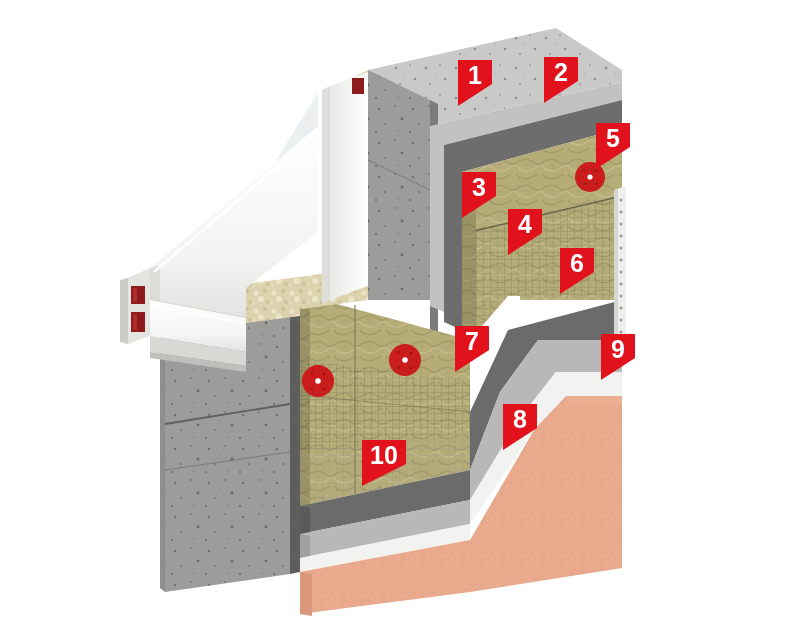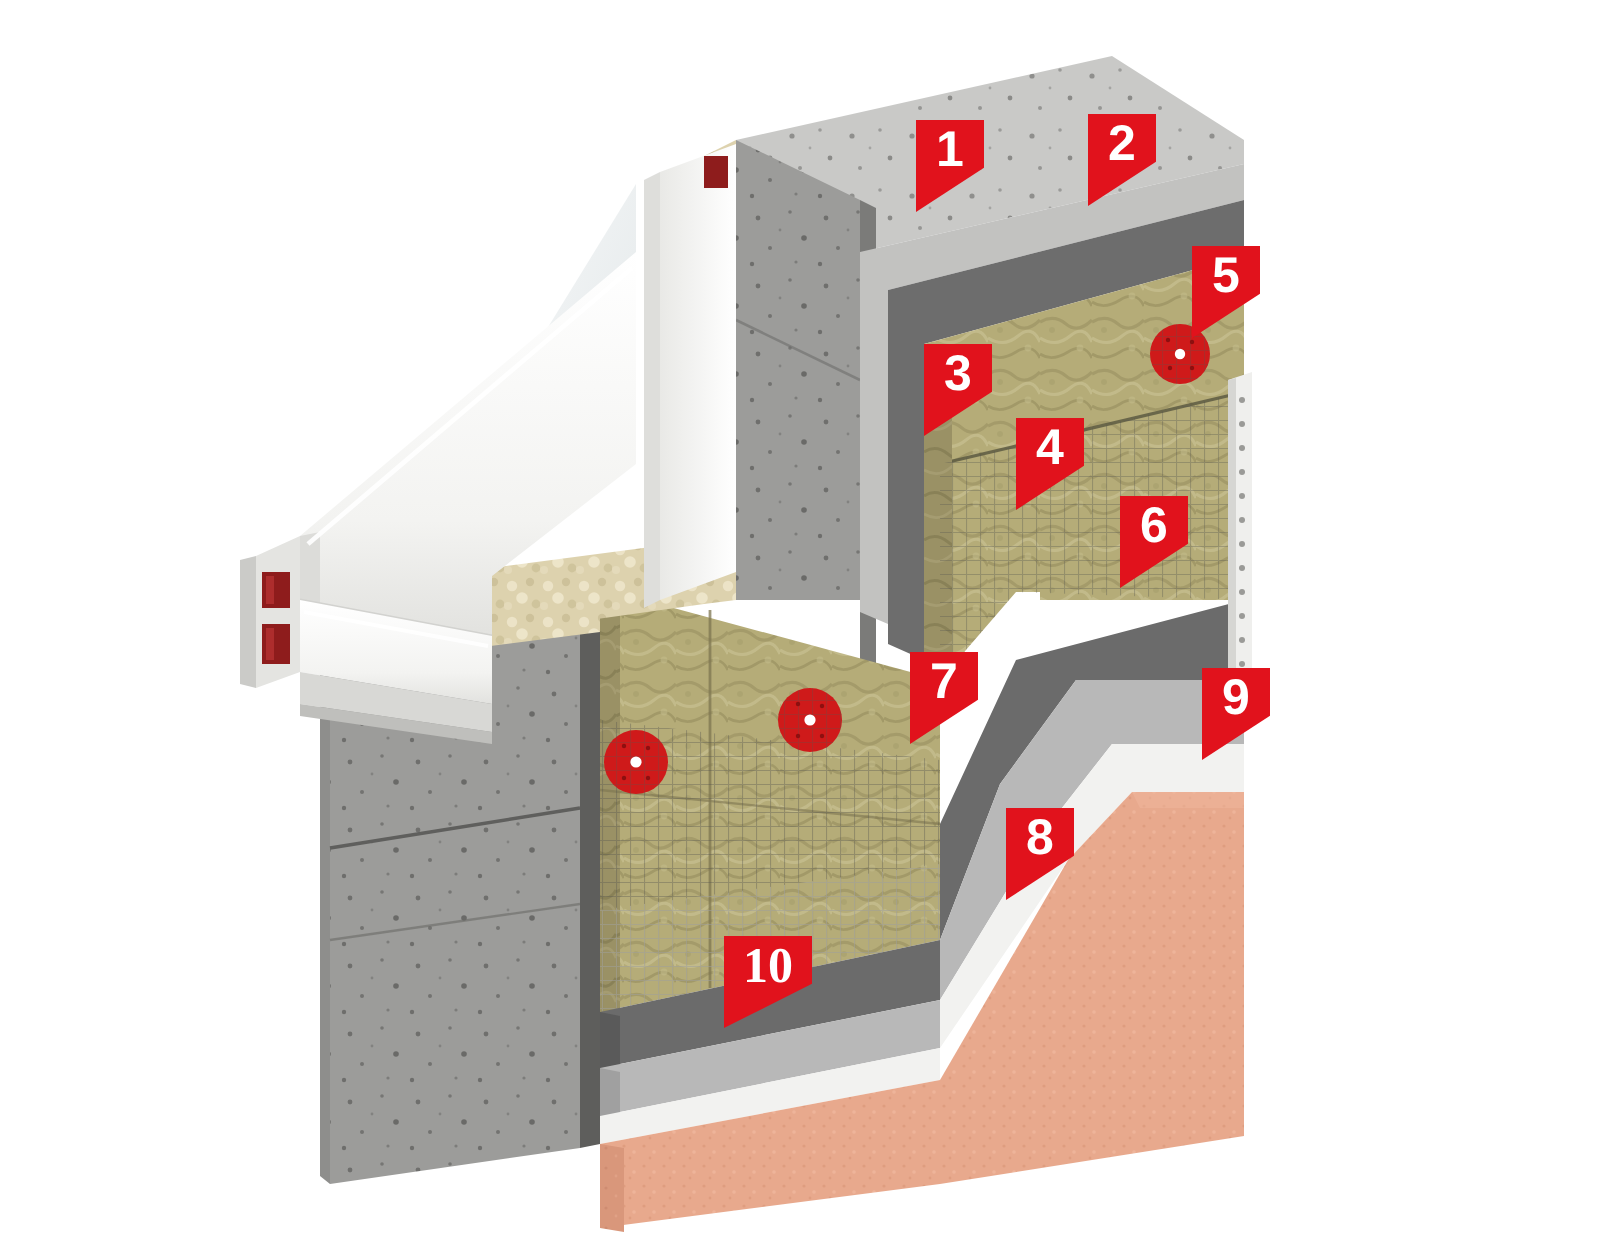--- a/index.html
+++ b/index.html
@@ -338,17 +338,17 @@
   </div>
   <div class="flag" style="left:455px;top:326px;width:34px;height:46px;font-size:25px;">
     <span>7</span>
   </div>
   <div class="flag" style="left:503px;top:404px;width:34px;height:46px;font-size:25px;">
     <span>8</span>
   </div>
   <div class="flag" style="left:601px;top:334px;width:34px;height:46px;font-size:25px;">
     <span>9</span>
   </div>
-  <div class="flag" style="left:362px;top:468px;width:44px;height:46px;font-size:25px;font-family:Liberation Serif, serif;">
+  <div class="flag" style="left:362px;top:440px;width:44px;height:46px;font-size:25px;">
     <span>10</span>
   </div>
 
 </div>
 
 </body></html>

